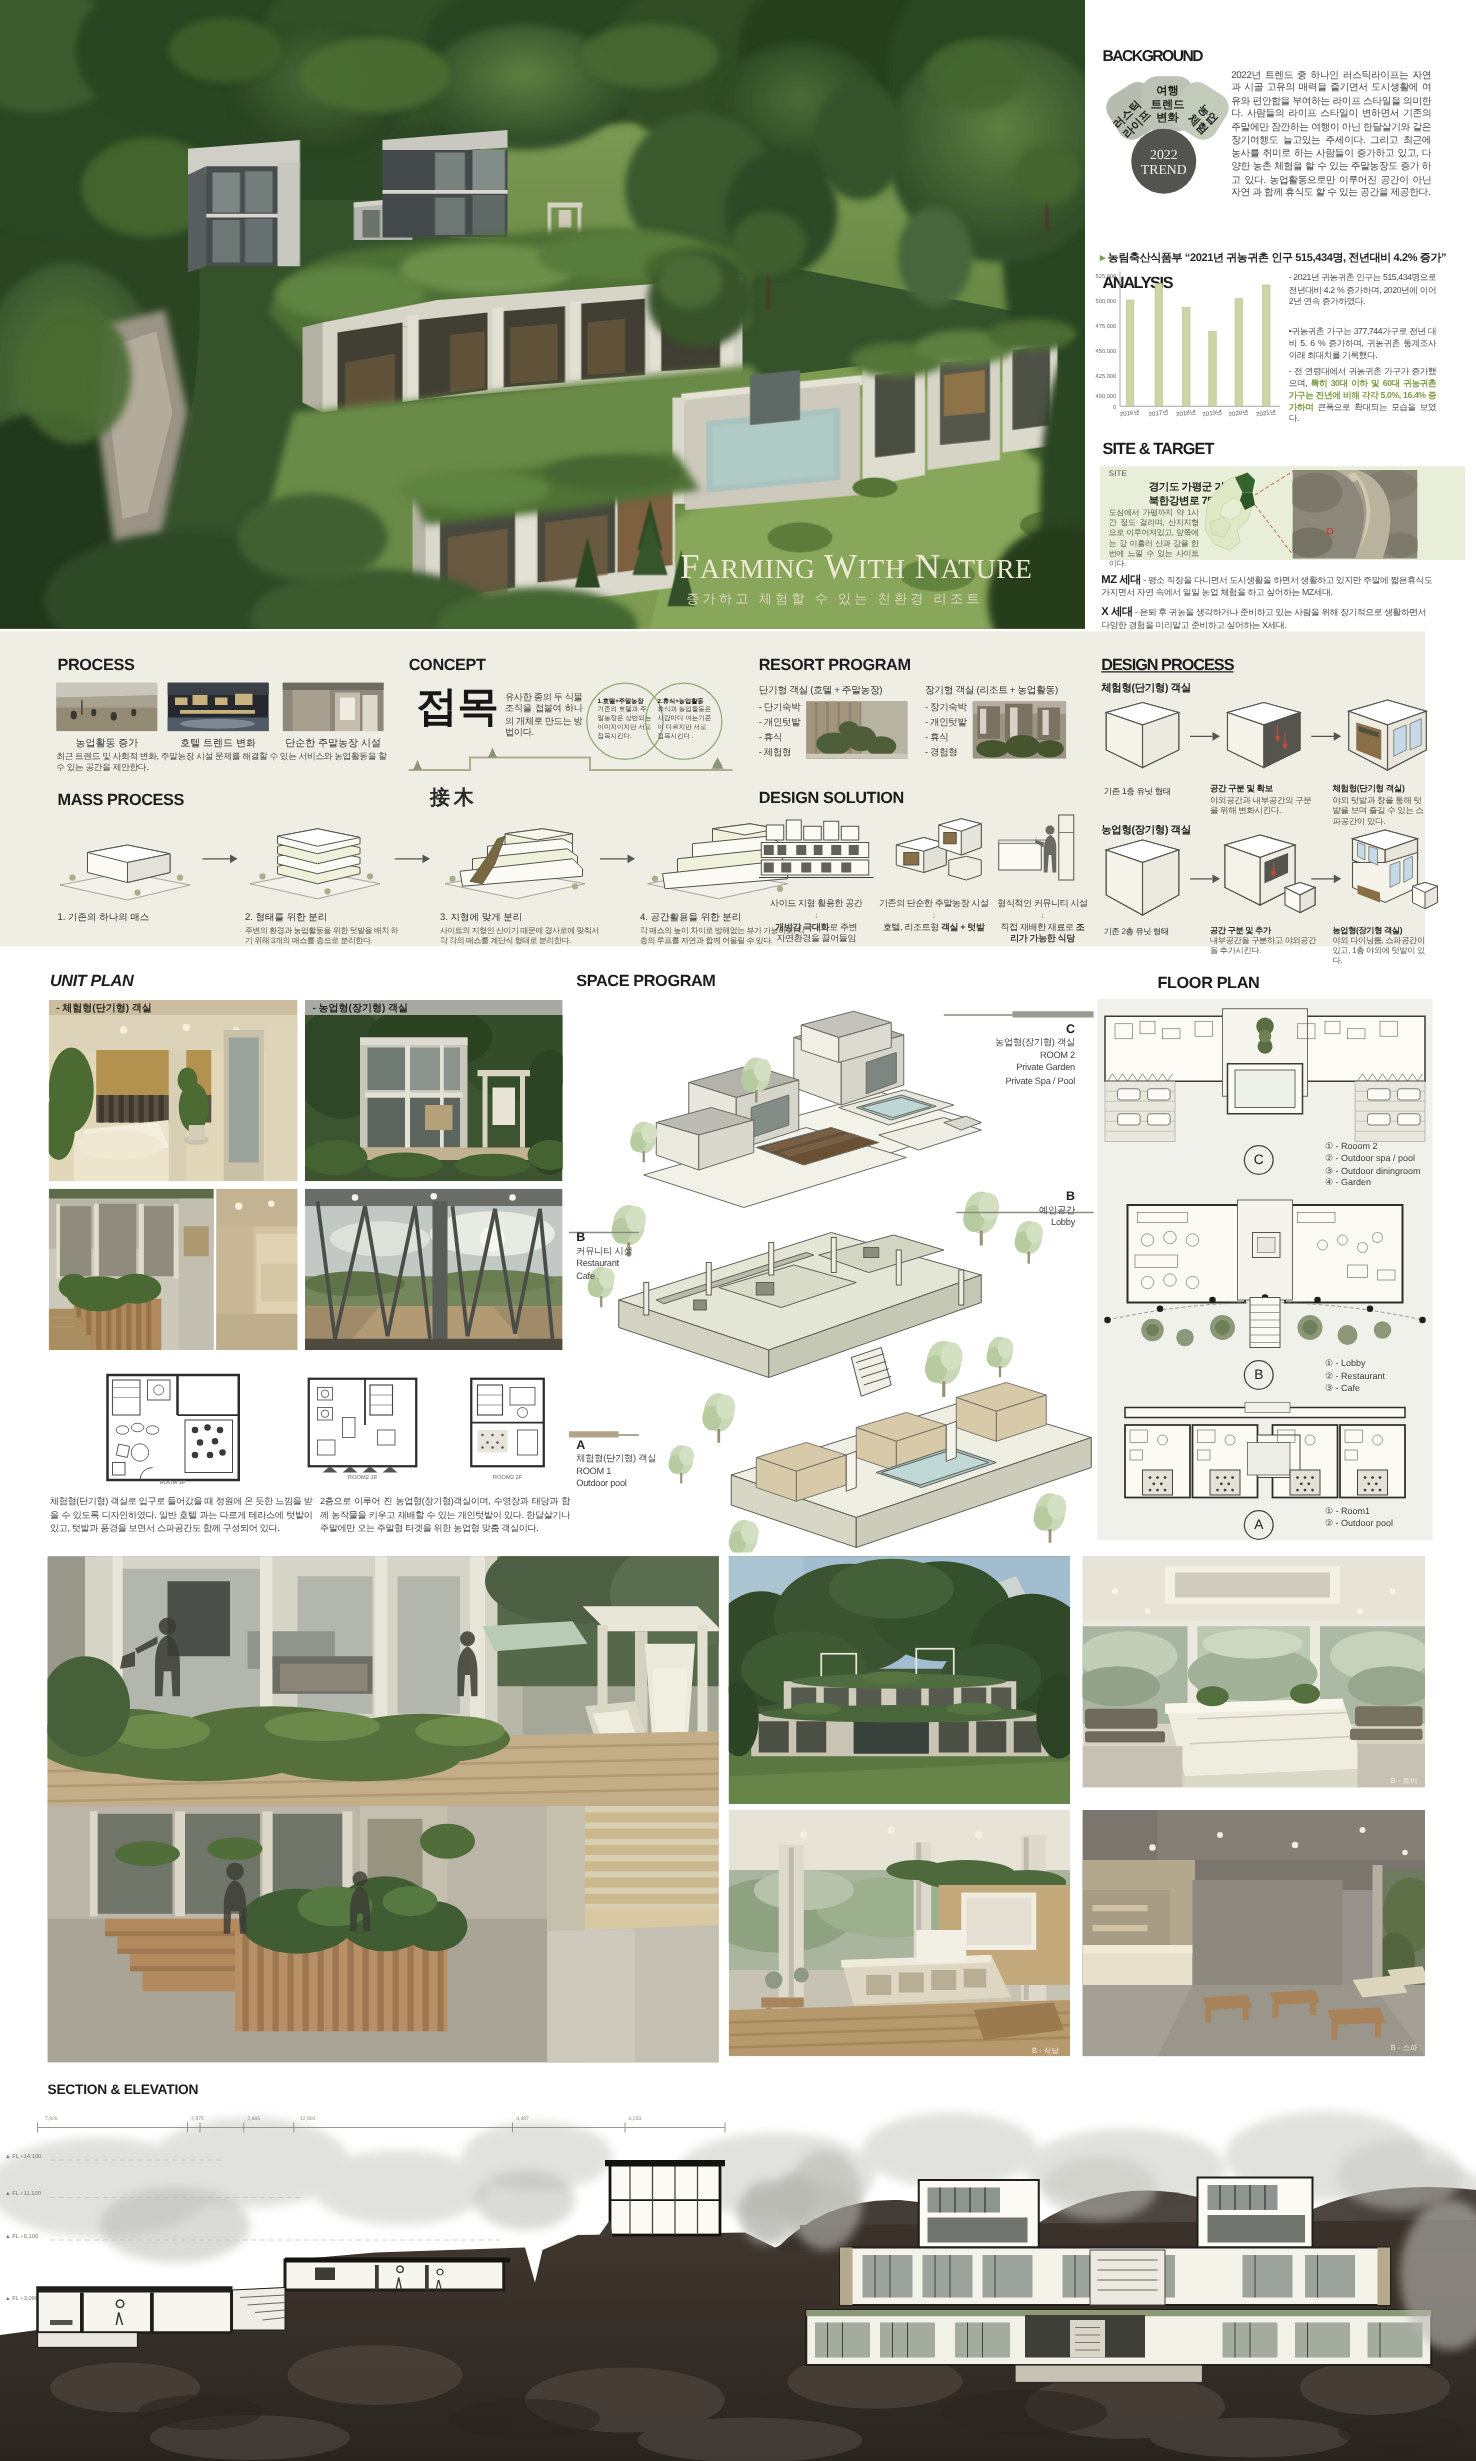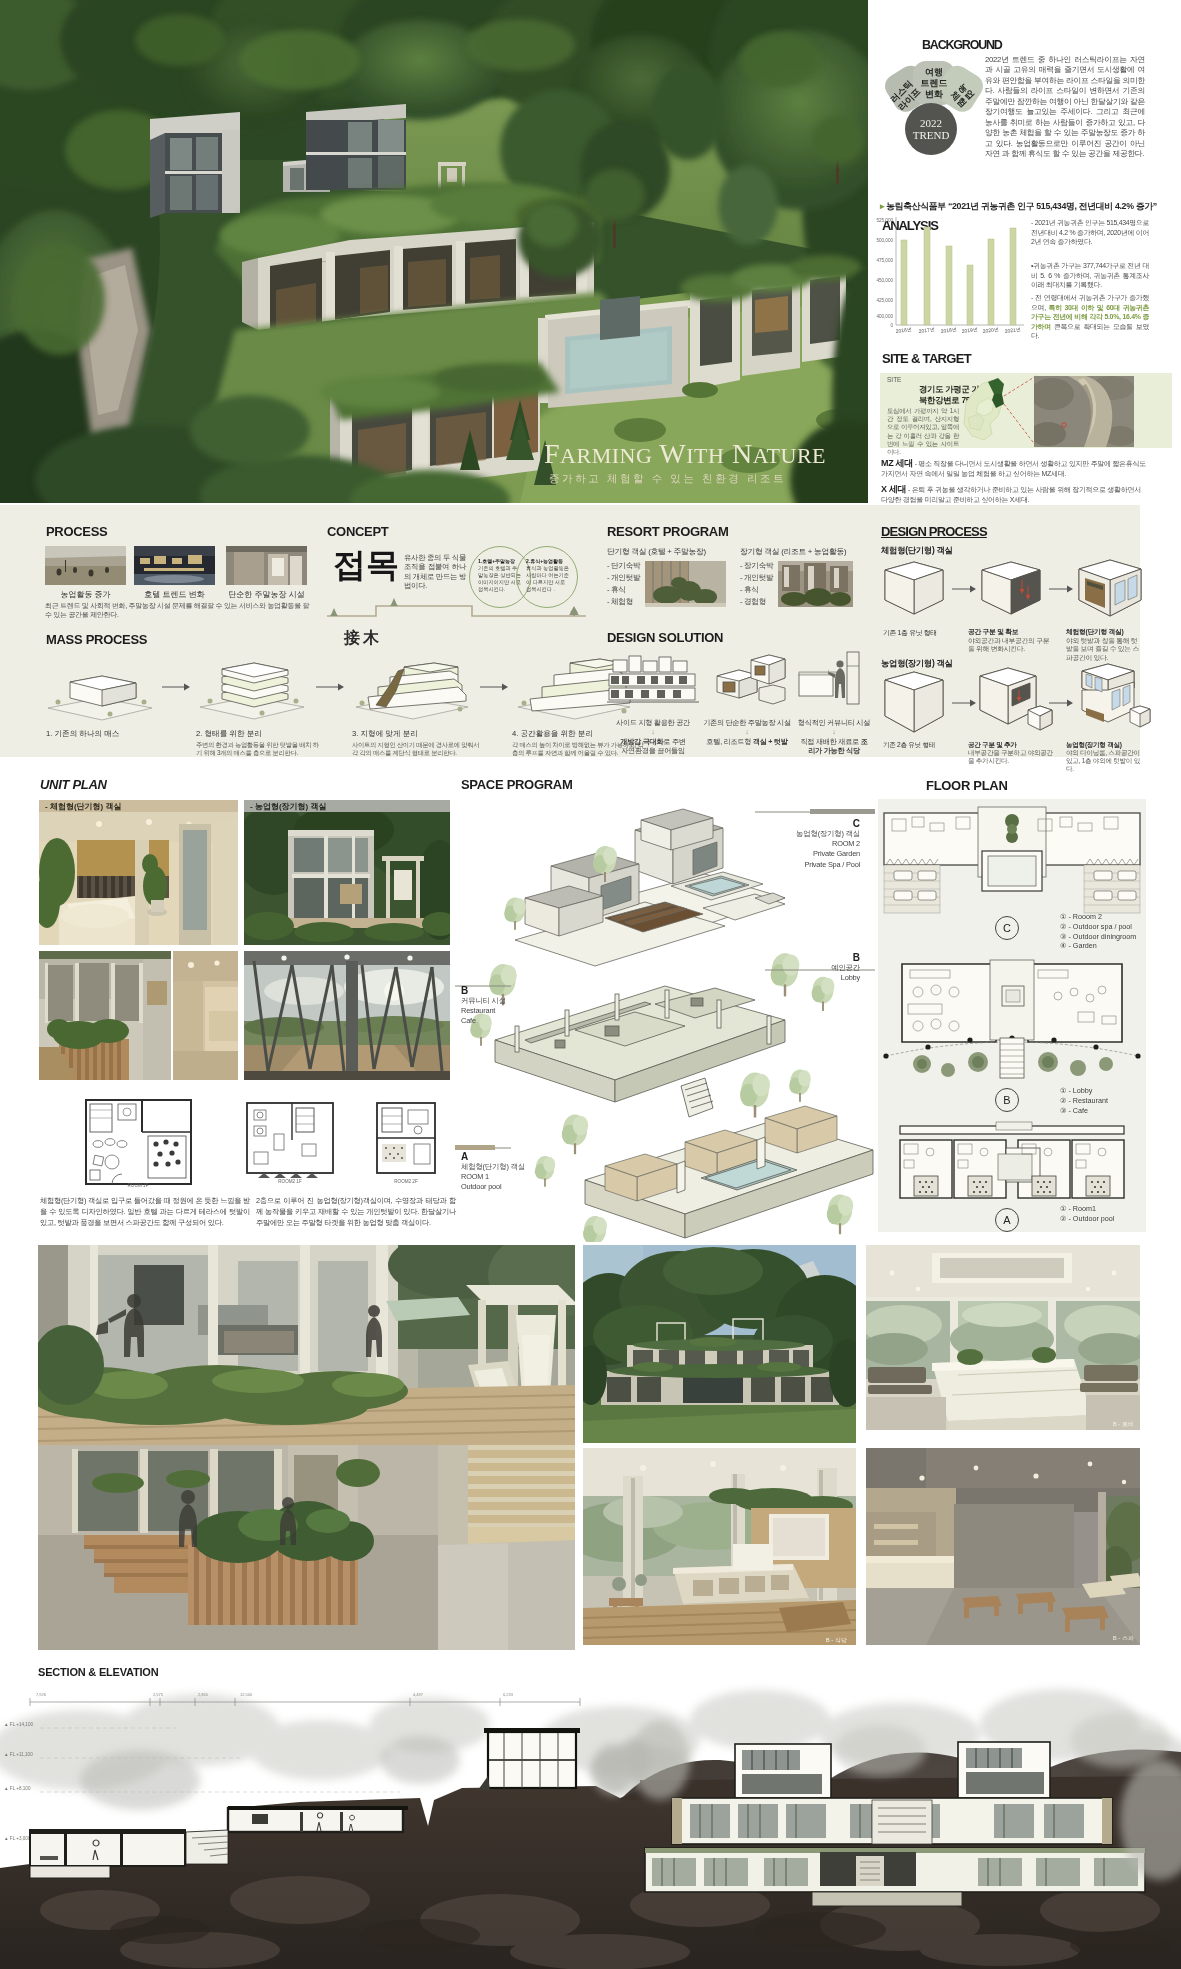--- a/index.html
+++ b/index.html
@@ -218,21 +218,21 @@
 <polygon points="520,415 534,460 506,460" fill="#37552b"></polygon>
 <polygon points="470,430 480,470 460,470" fill="#2c4823"></polygon>
 <polygon points="545,440 556,485 534,485" fill="#33502a"></polygon>
 </svg>
 </div>
 
 <div class="abs" style="left:544px;top:438px;white-space:nowrap;color:#eee9d4;font-family:'Liberation Serif',serif;font-size:28px;letter-spacing:0.5px;">F<span style="font-size:22px;">ARMING</span> W<span style="font-size:22px;">ITH</span> N<span style="font-size:22px;">ATURE</span></div>
 
 <div class="abs" style="left:549px;top:472px;white-space:nowrap;color:#ddd6bd;font-size:10.5px;letter-spacing:2.6px;">증가하고 체험할 수 있는 친환경 리조트</div>
 
-<div class="abs hd" style="left:882px;top:38px;font-size:12.5px;letter-spacing:-1.2px;margin-left:40px;">BACKGROUND</div>
+<div class="abs hd" style="left:882px;top:38px;font-size:12.5px;letter-spacing:-1.2px;">BACKGROUND</div>
 
 <div class="abs" style="left:875px;top:55px;width:110px;height:110px;">
 <svg width="110" height="110" viewBox="0 0 110 110" xmlns="http://www.w3.org/2000/svg">
 
 <g transform="rotate(-32 32 32)">
         <rect x="12" y="14" width="40" height="40" rx="12" fill="#b7bcb1"></rect>
       </g>
 
 <rect x="38" y="6" width="42" height="44" rx="13" fill="#bcc2b6"></rect>
 

